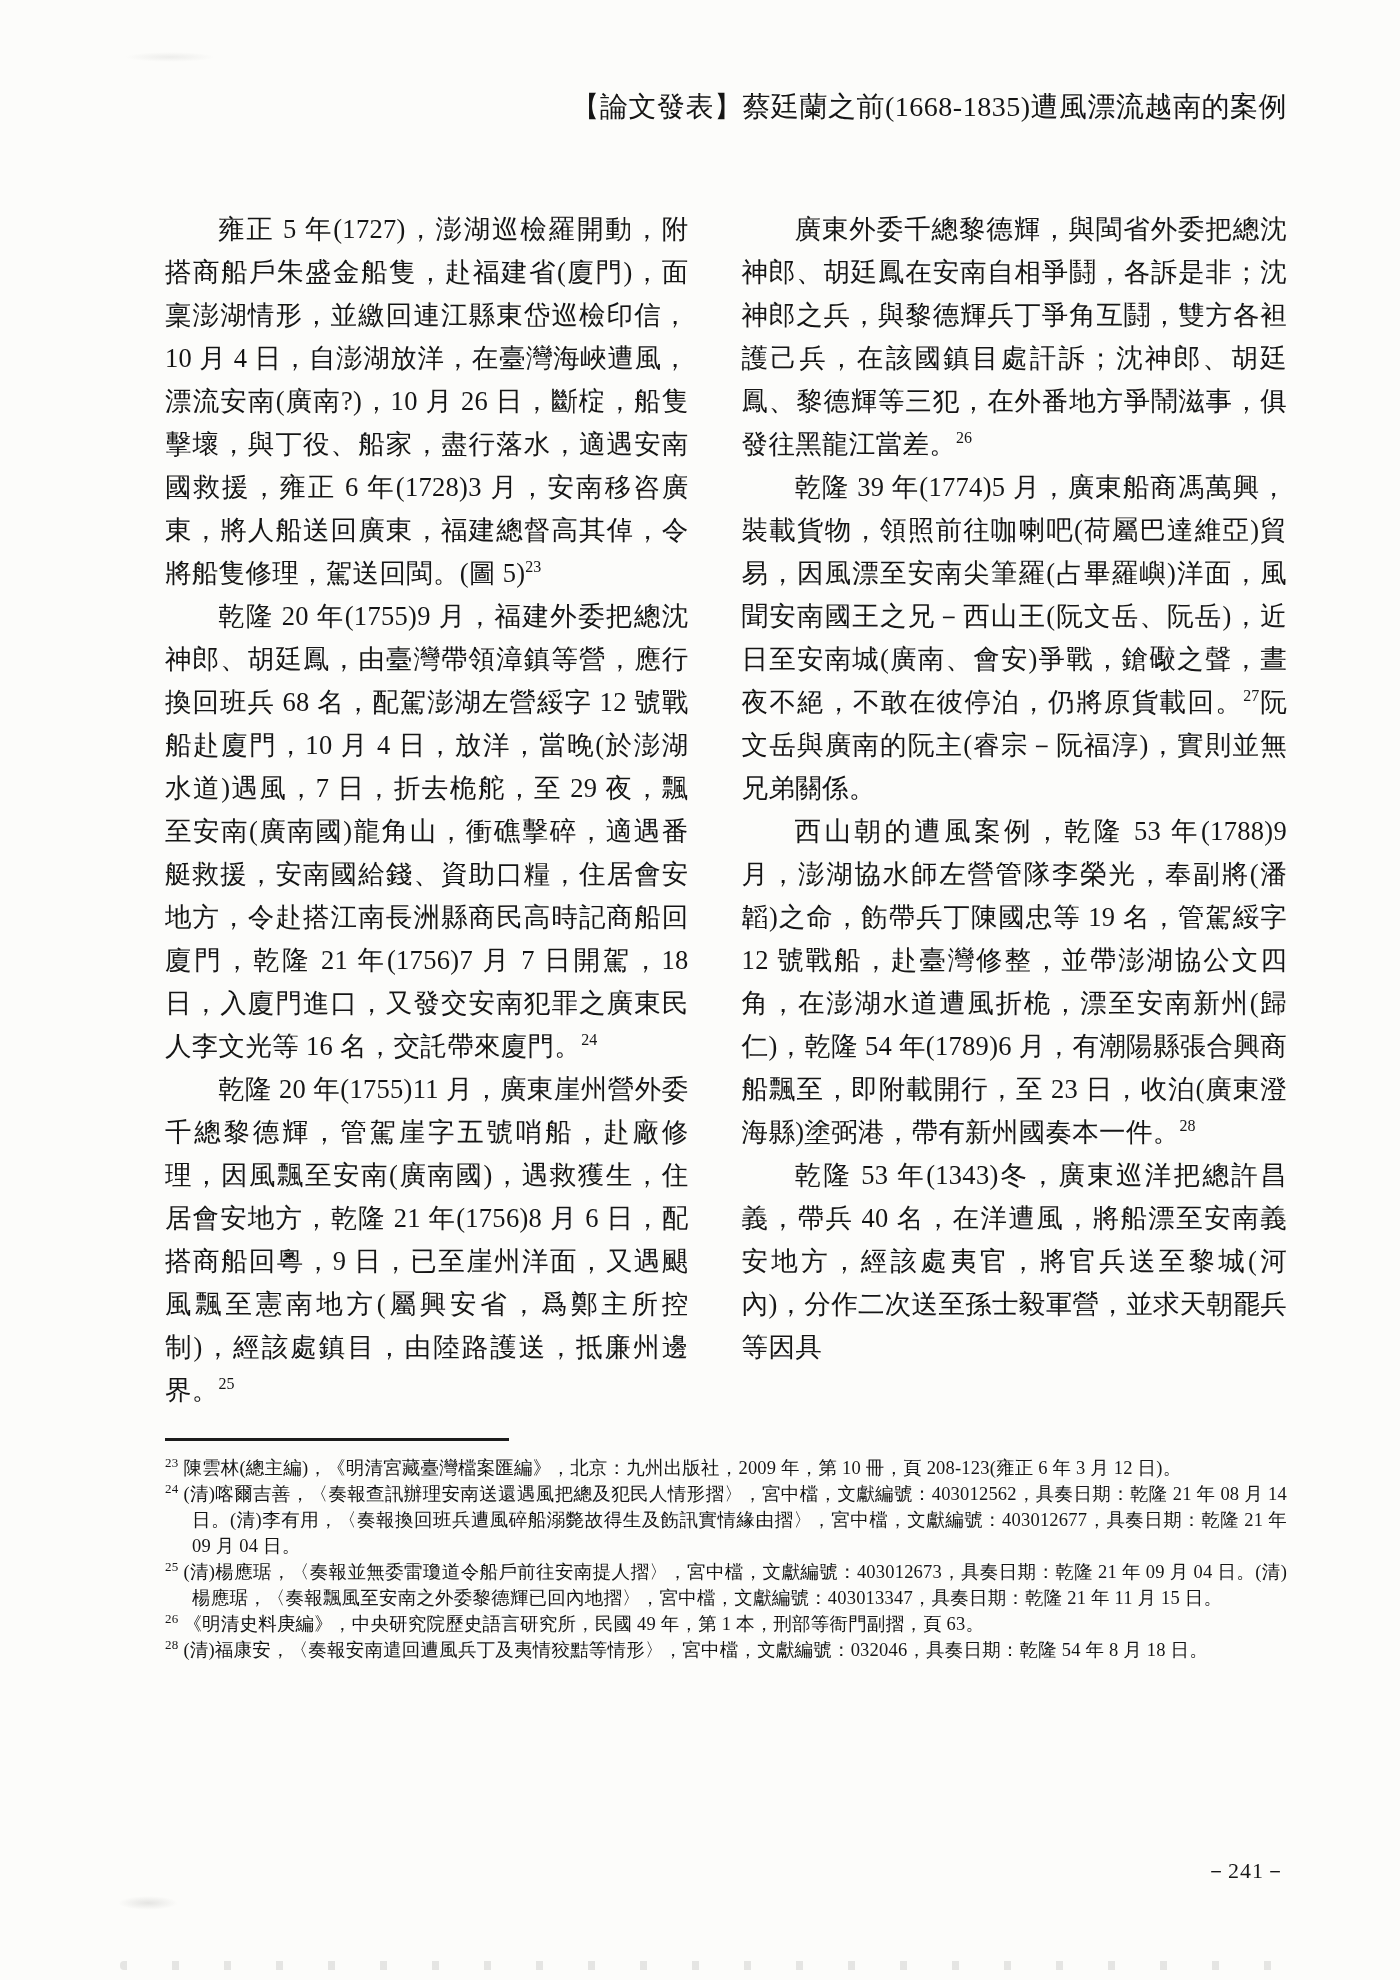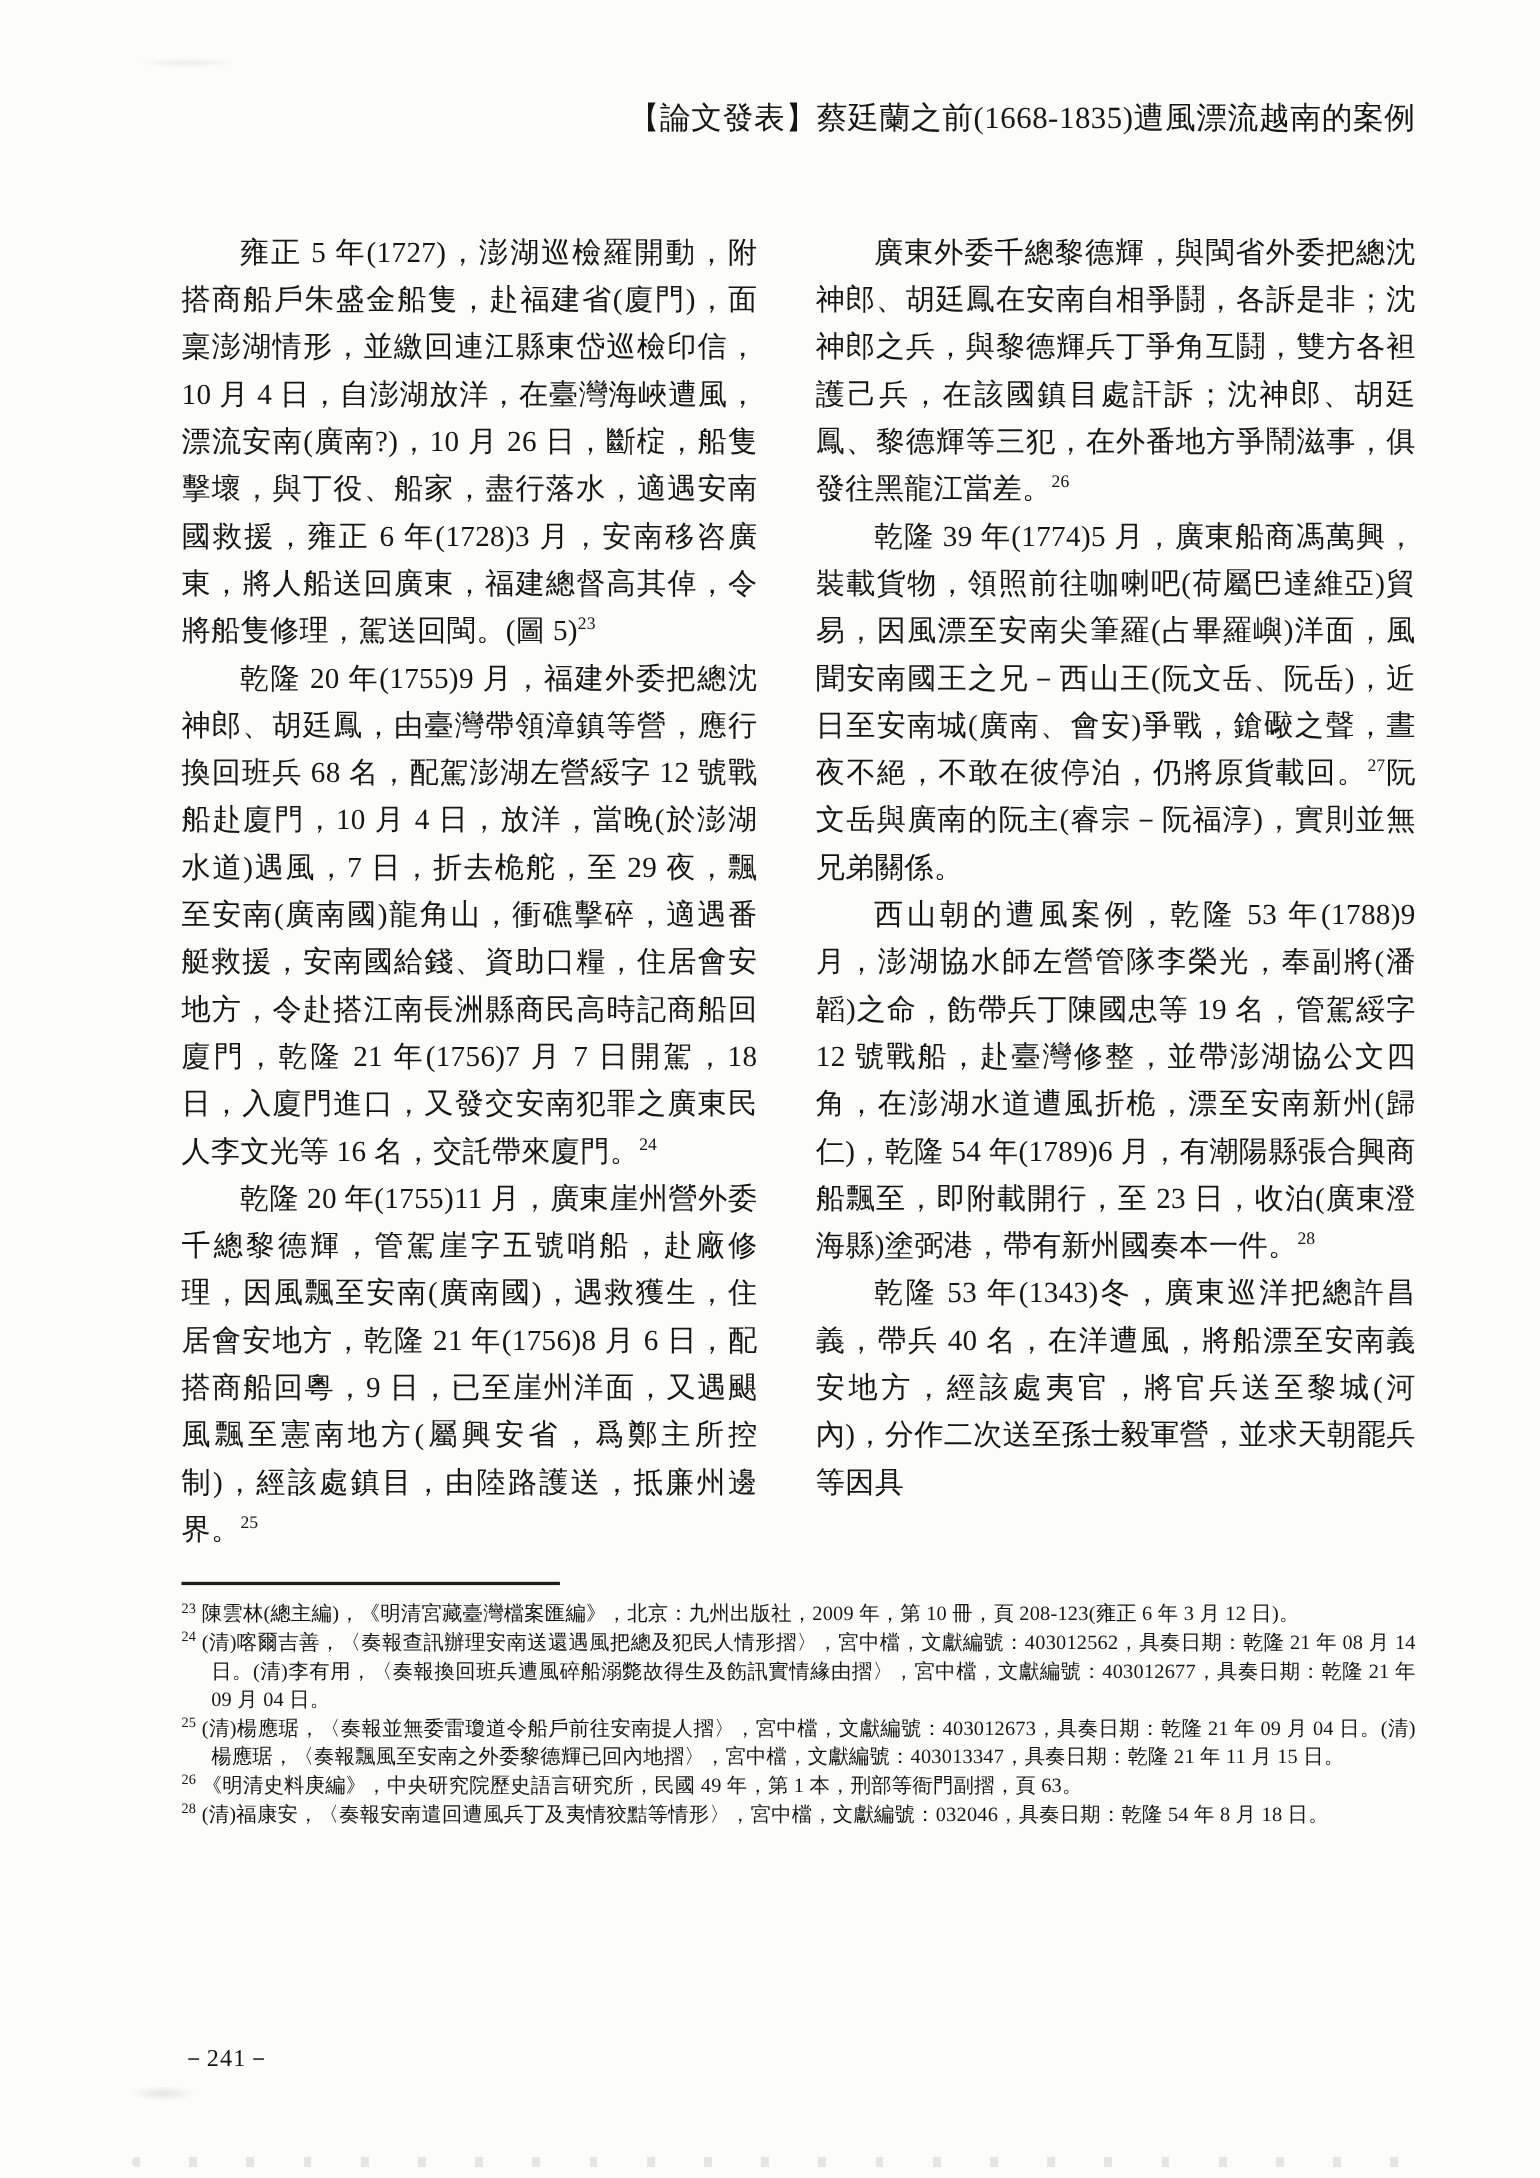--- a/index.html
+++ b/index.html
@@ -53,21 +53,21 @@
     letter-spacing:.2px;
   }
   .footnote sup.fn-num{
     font-size:13px;
     vertical-align:super;
     line-height:0;
     margin-right:5px;
   }
   .page-number{
     position:absolute;top:1856px;left:165px;width:1122px;
-    text-align:left;font-size:22px;letter-spacing:1px;
+    text-align:right;font-size:22px;letter-spacing:1px;
   }
   
   .artifact-bottom{
     position:absolute;left:120px;bottom:10px;width:1160px;height:9px;
     background:repeating-linear-gradient(90deg,rgba(90,90,88,.14) 0 7px,transparent 7px 52px);
     border-radius:4px;
   }
   .artifact-smudge{
     position:absolute;left:118px;top:1896px;width:60px;height:14px;
     background:radial-gradient(ellipse at center,rgba(120,120,118,.18),transparent 70%);

